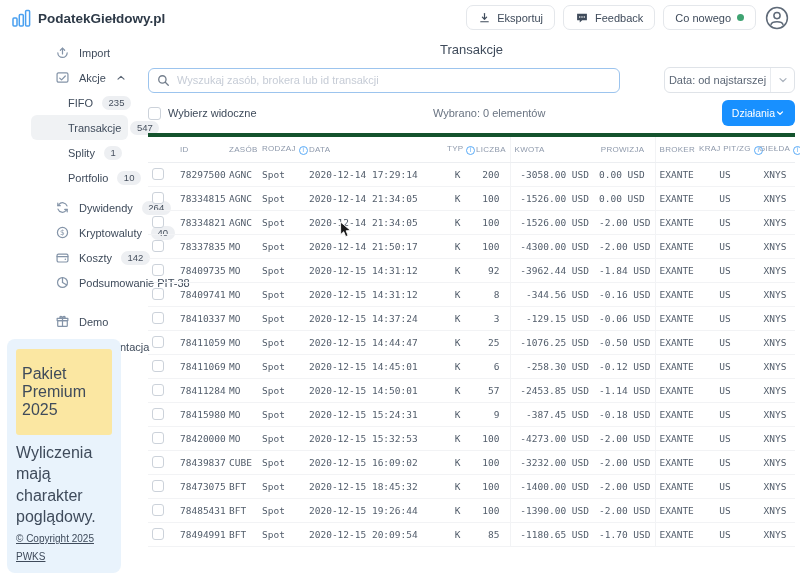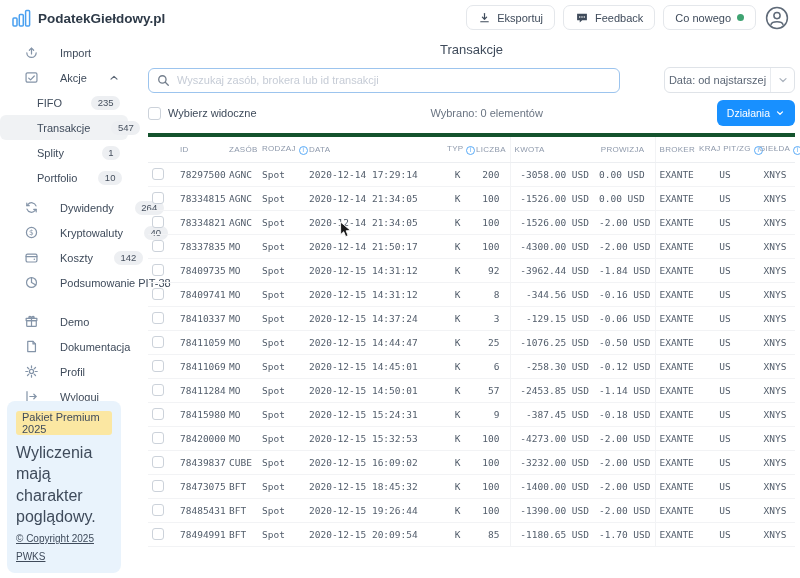--- a/index.html
+++ b/index.html
@@ -12,34 +12,34 @@
   .topbar { position:absolute; top:0; left:0; right:0; height:36px;
     display:flex; align-items:center; justify-content:space-between; padding:0 10px 0 12px; }
   .brand { display:flex; align-items:center; gap:7px; font-weight:bold; font-size:13.5px; color:#2e3a48; cursor:pointer; }
   .top-actions { display:flex; align-items:flex-start; gap:8px; }
   .tbtn { height:25px; display:inline-flex; align-items:center; gap:6px; padding:0 11px;
     border:1px solid #e4e7eb; border-radius:7px; background:#fff; font-size:11px; color:#3f4b5b; cursor:pointer; white-space:nowrap; }
   .dot { width:7px; height:7px; border-radius:50%; background:#3fa372; }
   .avatar { width:26px; height:26px; display:flex; cursor:pointer; }
   
   .sidebar { position:absolute; top:36px; left:0; width:128px; bottom:0; padding-top:4px; background:#fff; }
-  .side-item { display:flex; align-items:center; height:25px; padding:0 8px 0 24px; gap:21px;
-    border-radius:6px; font-size:11px; color:#3f4b5b; cursor:pointer; white-space:nowrap; }
+  .side-item { display:flex; align-items:center; height:25px; padding:0 8px 0 24px; gap:9px;
+    border-radius:6px; font-size:11px; color:#3f4b5b; cursor:pointer; white-space:nowrap;margin-left:31px; }
   .side-item.indent { padding-left:37px; }
   .side-item.active { background:#f0f2f4; }
   .side-item.gap-sm { margin-top:5px; }
   .side-item.gap-lg { margin-top:14px; }
   .side-item .lbl { flex:1; overflow:visible; }
   .icon14 { width:15px; height:15px; flex:0 0 15px; display:flex; align-items:center; }
   .chev { width:12px; display:flex; align-items:center; }
   .badge { background:#edeff2; color:#46505e; border-radius:9px; padding:1.5px 6.5px; font-size:9.5px; }
   .premium-box { position:absolute; left:7px; right:7px; bottom:5px; background:#e9f3fc;
     border-radius:8px; padding:10px 9px 9px; }
-  .chip { display:inline-block; background:#fbe7a2; border-radius:3px; padding:0 6px;
-    font-size:11px; color:#3f4b5b; margin-bottom:7px; }
+  .chip { display:inline-block; background:#fbe7a2; border-radius:3px; padding:16px 6px;
+    font-size:16px; color:#3f4b5b; margin-bottom:7px; }
   .note { font-size:16px; color:#3f4b5b; line-height:1.35; }
   .copyright { font-size:10px; color:#3f4b5b; text-decoration:underline; cursor:pointer; }
   
   .main { position:absolute; left:148px; top:36px; right:5px; }
   .page-title { text-align:center; font-size:13px; color:#3f4b5b; margin:6px 0 10px; }
   .search-row { display:flex; align-items:center; }
   .search-box { position:relative; width:472px; height:25px; }
   .search-box input { width:100%; height:100%; border:1px solid #9cc4ee; border-radius:6px;
     padding:0 8px 0 28px; font-size:11px; color:#3f4b5b; outline:none; font-family:"Liberation Sans", sans-serif; }
   .search-box input::placeholder { color:#c6ccd6; }
@@ -47,21 +47,21 @@
   .sort-box { margin-left:auto; width:131px; height:26px; border:1px solid #dfe3e8; border-radius:6px;
     display:flex; align-items:center; font-size:11px; color:#5b6675; background:#fff; cursor:pointer; }
   .sort-label { flex:1; text-align:center; white-space:nowrap; }
   .sort-chev { width:24px; align-self:stretch; border-left:1px solid #e8ebef;
     display:flex; align-items:center; justify-content:center; }
   .controls-row { margin-top:7px; display:flex; align-items:center; }
   .select-visible { display:flex; align-items:center; gap:7px; font-size:11px; cursor:pointer; }
   .cb { width:13px; height:13px; border:1px solid #ccd2da; border-radius:3px; background:#fff; display:inline-block; }
   .selected-count { flex:1; text-align:center; font-size:11px; color:#6a7482; }
   .primary-btn { background:#1890ff; color:#fff; border:none; border-radius:6px; height:26px;
-    padding:0 10px; font-size:10.5px; display:inline-flex; gap:5px; align-items:center; cursor:pointer;
+    padding:0 10px; font-size:10.5px; display:inline-flex; align-items:center; cursor:pointer;
     font-family:"Liberation Sans", sans-serif; }
   
   table { margin-top:7px; width:100%; border-collapse:collapse; table-layout:fixed; }
   thead th { border-top:4px solid #14532d; border-bottom:1px solid #eceef1; height:27px;
     font-size:8px; font-weight:normal; color:#8e99ab; letter-spacing:0.3px; white-space:nowrap;
     padding:0 4px; vertical-align:middle; }
   tbody td { border-bottom:1px solid #f2f3f5; height:24px; white-space:nowrap;
     font-family:"DejaVu Sans Mono", monospace; font-size:9.5px; color:#525d6b; padding:0 4px; vertical-align:middle; }
   .a-left  { text-align:left; }
   .a-right { text-align:right; }

